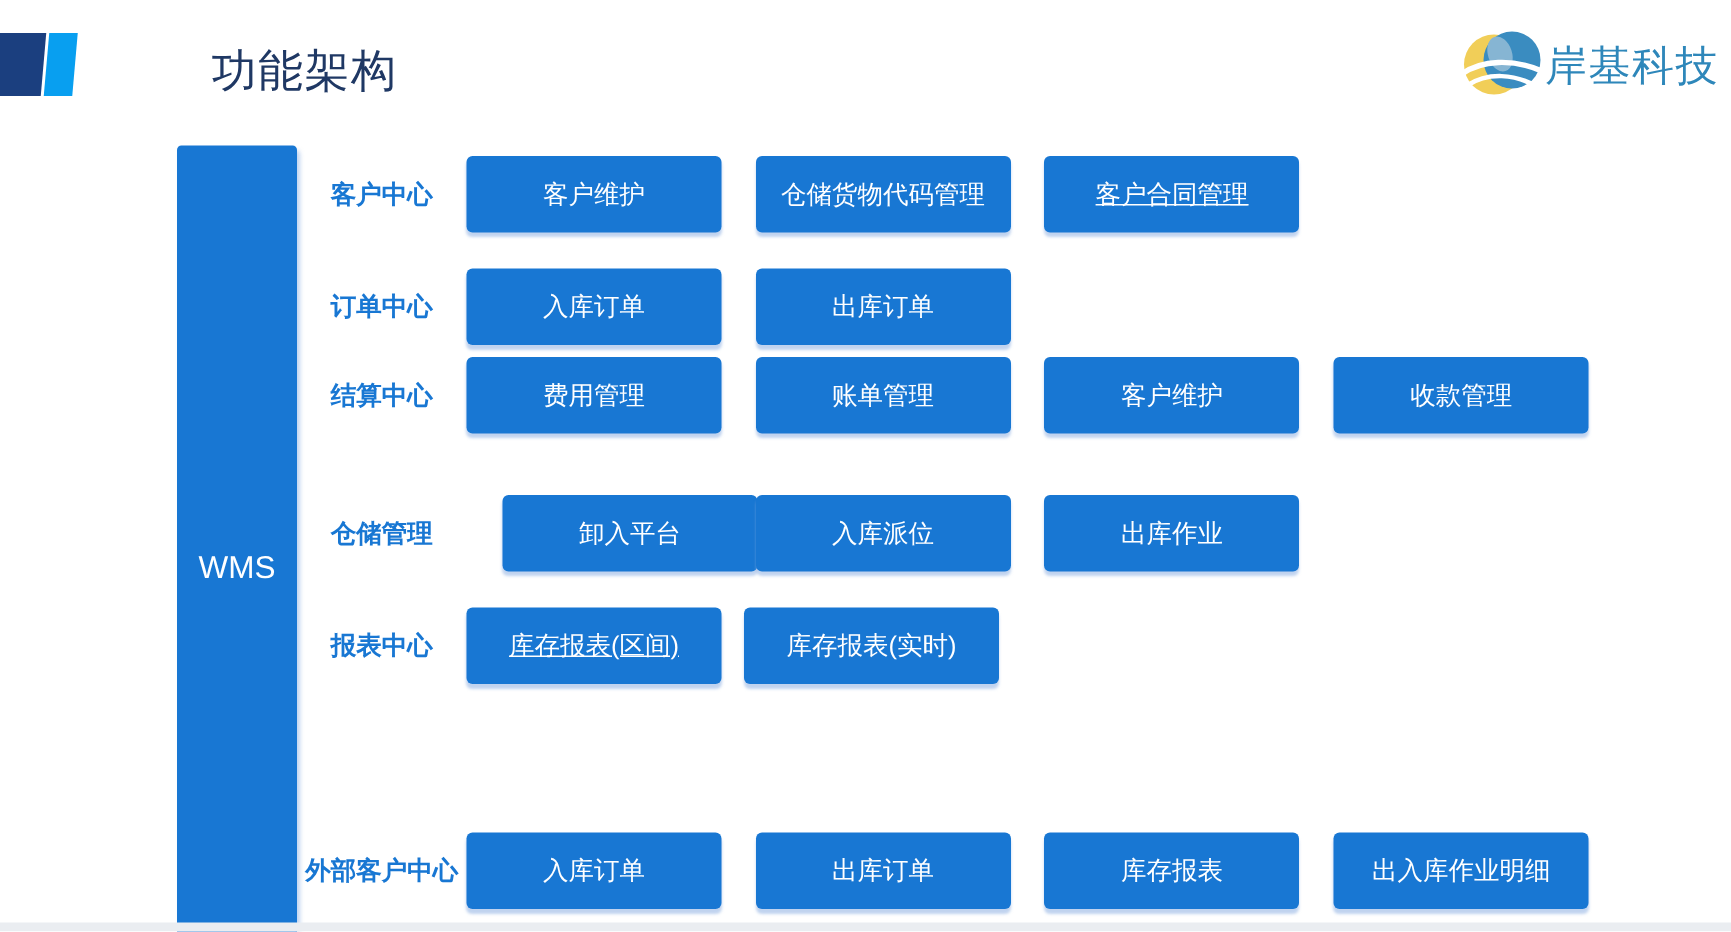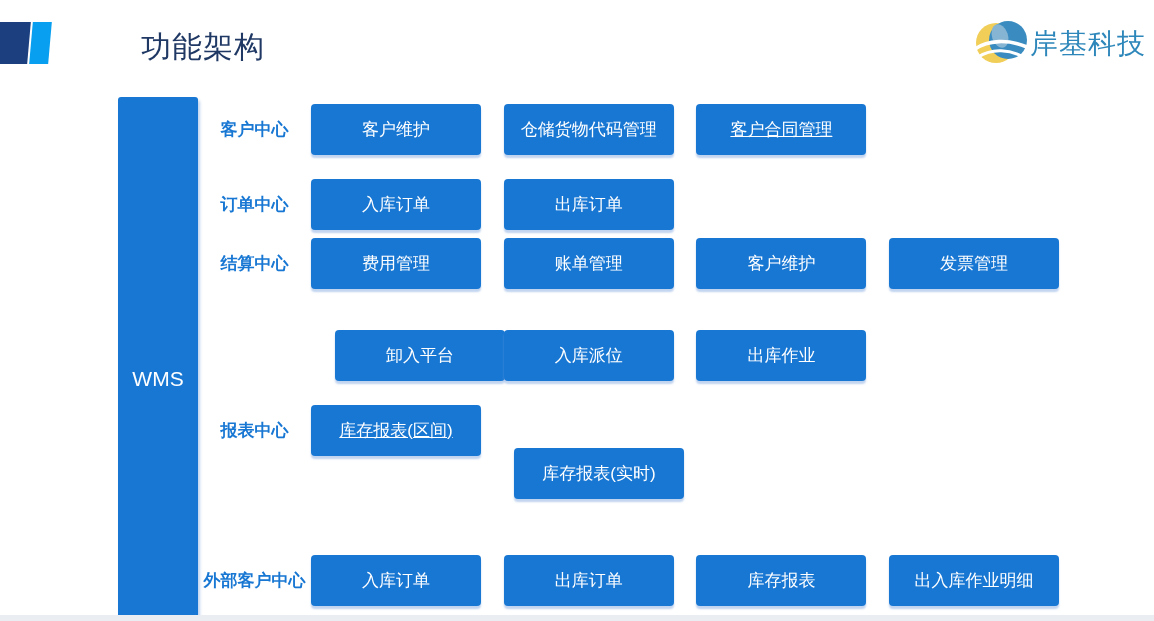--- a/index.html
+++ b/index.html
@@ -95,31 +95,32 @@
         <div class="row" style="top: 82.2px;">
           <div class="row-label">订单中心</div>
           <div class="module-box" style="left: 113px;">入库订单</div>
           <div class="module-box" style="left: 305.7px;">出库订单</div>
         </div>
         <div class="row" style="top: 141px;">
           <div class="row-label">结算中心</div>
           <div class="module-box" style="left: 113px;">费用管理</div>
           <div class="module-box" style="left: 305.7px;">账单管理</div>
           <div class="module-box" style="left: 498.4px;">客户维护</div>
-          <div class="module-box" style="left: 691.1px;">发票管理</div>
+          <div class="module-box" style="left: 691.1px;">收款管理</div>
         </div>
         <div class="row" style="top: 232.6px;">
+          <div class="row-label">仓储管理</div>
           <div class="module-box" style="left: 113px; margin-left: 24px;">卸入平台</div>
           <div class="module-box" style="left: 305.7px;">入库派位</div>
           <div class="module-box" style="left: 498.4px;">出库作业</div>
         </div>
         <div class="row" style="top: 307.8px;">
           <div class="row-label">报表中心</div>
           <div class="module-box" style="left: 113px; text-decoration: underline;">库存报表(区间)</div>
-          <div class="module-box" style="left: 316px; margin-top: 43px;">库存报表(实时)</div>
+          <div class="module-box" style="left: 298px;">库存报表(实时)</div>
         </div>
         <div class="row" style="top: 458.2px; text-align: right;">
           <div class="row-label">外部客户中心</div>
           <div class="module-box" style="left: 113px;">入库订单</div>
           <div class="module-box" style="left: 305.7px;">出库订单</div>
           <div class="module-box" style="left: 498.4px;">库存报表</div>
           <div class="module-box" style="left: 691.1px;">出入库作业明细</div>
         </div>
       </div>
   </div>

